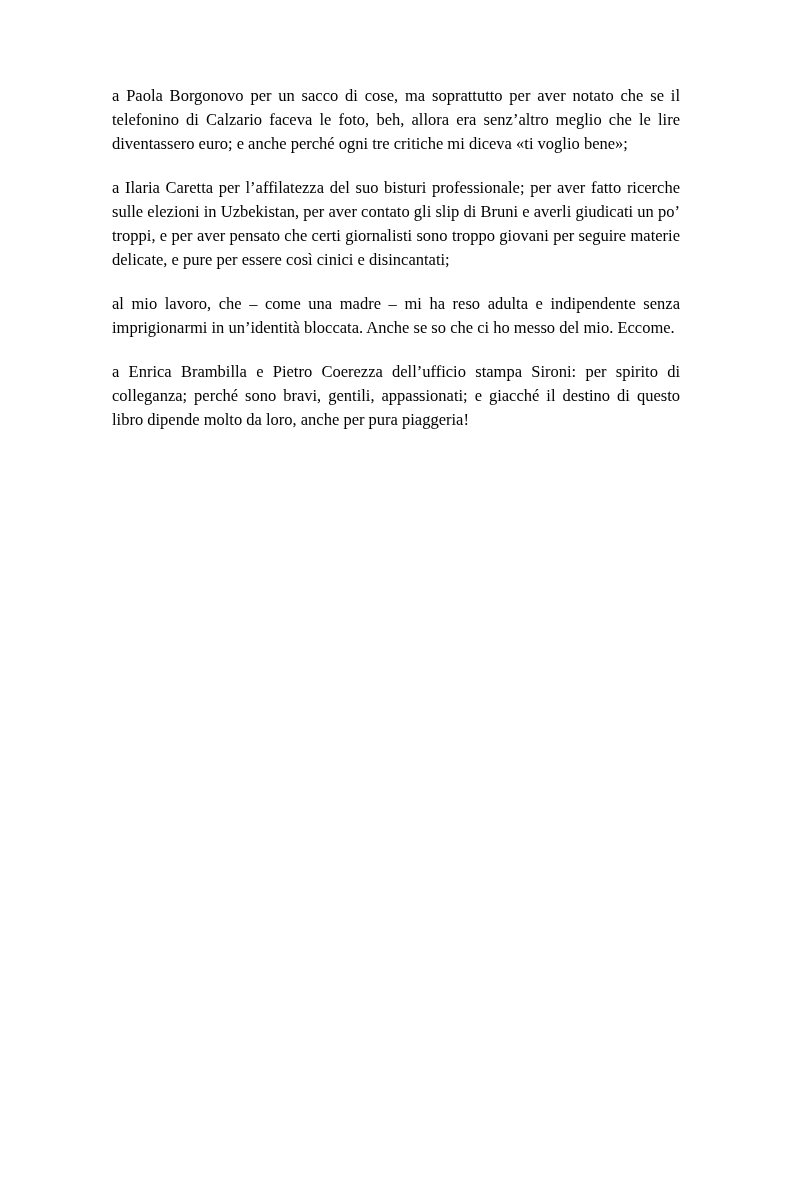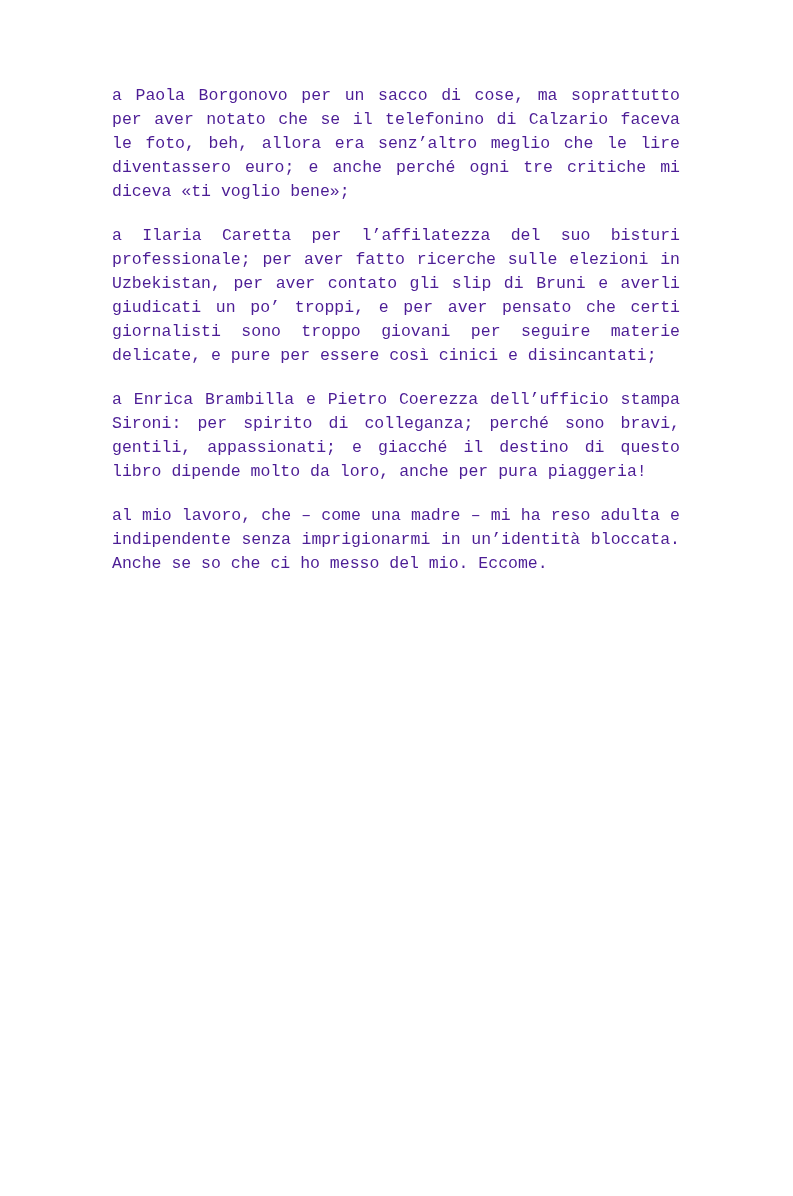--- a/index.html
+++ b/index.html
@@ -12,34 +12,34 @@
     width: 793px;
     height: 1196px;
     background: #ffffff;
     overflow: hidden;
   }
   .text-block {
     position: absolute;
     left: 112px;
     top: 84px;
     width: 568px;
-    font-family: Liberation Mono, monospace;
+    font-family: Liberation Serif, serif;
     font-size: 16.5px;
     line-height: 24px;
-    color: #4c1d95;
+    color: #000000;
   }
   .text-block p {
     margin: 0 0 20px 0;
     text-align: justify;
     text-justify: inter-word;
   }
 </style>
 </head>
 <body>
 
 <div class="book-page">
   <div class="text-block">
     <p>a Paola Borgonovo per un sacco di cose, ma soprattutto per aver notato che se il telefonino di Calzario faceva le foto, beh, allora era senz’altro meglio che le lire diventassero euro; e anche perché ogni tre critiche mi diceva «ti voglio bene»;</p>
     <p>a Ilaria Caretta per l’affilatezza del suo bisturi professionale; per aver fatto ricerche sulle elezioni in Uzbekistan, per aver contato gli slip di Bruni e averli giudicati un po’ troppi, e per aver pensato che certi giornalisti sono troppo giovani per seguire materie delicate, e pure per essere così cinici e disincantati;</p>
+    <p>al mio lavoro, che – come una madre – mi ha reso adulta e indipendente senza imprigionarmi in un’identità bloccata. Anche se so che ci ho messo del mio. Eccome.</p>
     <p>a Enrica Brambilla e Pietro Coerezza dell’ufficio stampa Sironi: per spirito di colleganza; perché sono bravi, gentili, appassionati; e giacché il destino di questo libro dipende molto da loro, anche per pura piaggeria!</p>
-    <p>al mio lavoro, che – come una madre – mi ha reso adulta e indipendente senza imprigionarmi in un’identità bloccata. Anche se so che ci ho messo del mio. Eccome.</p>
   </div>
 </div>
 
 </body></html>

